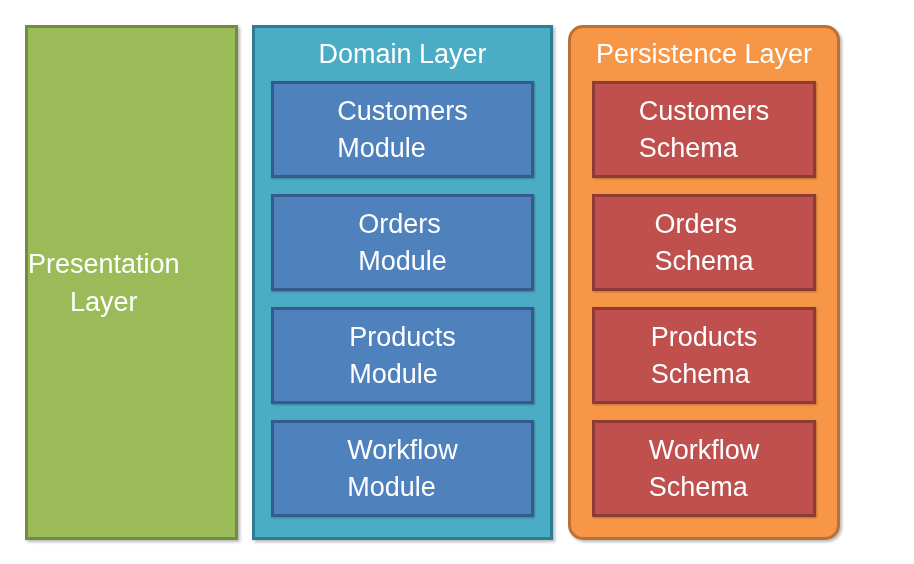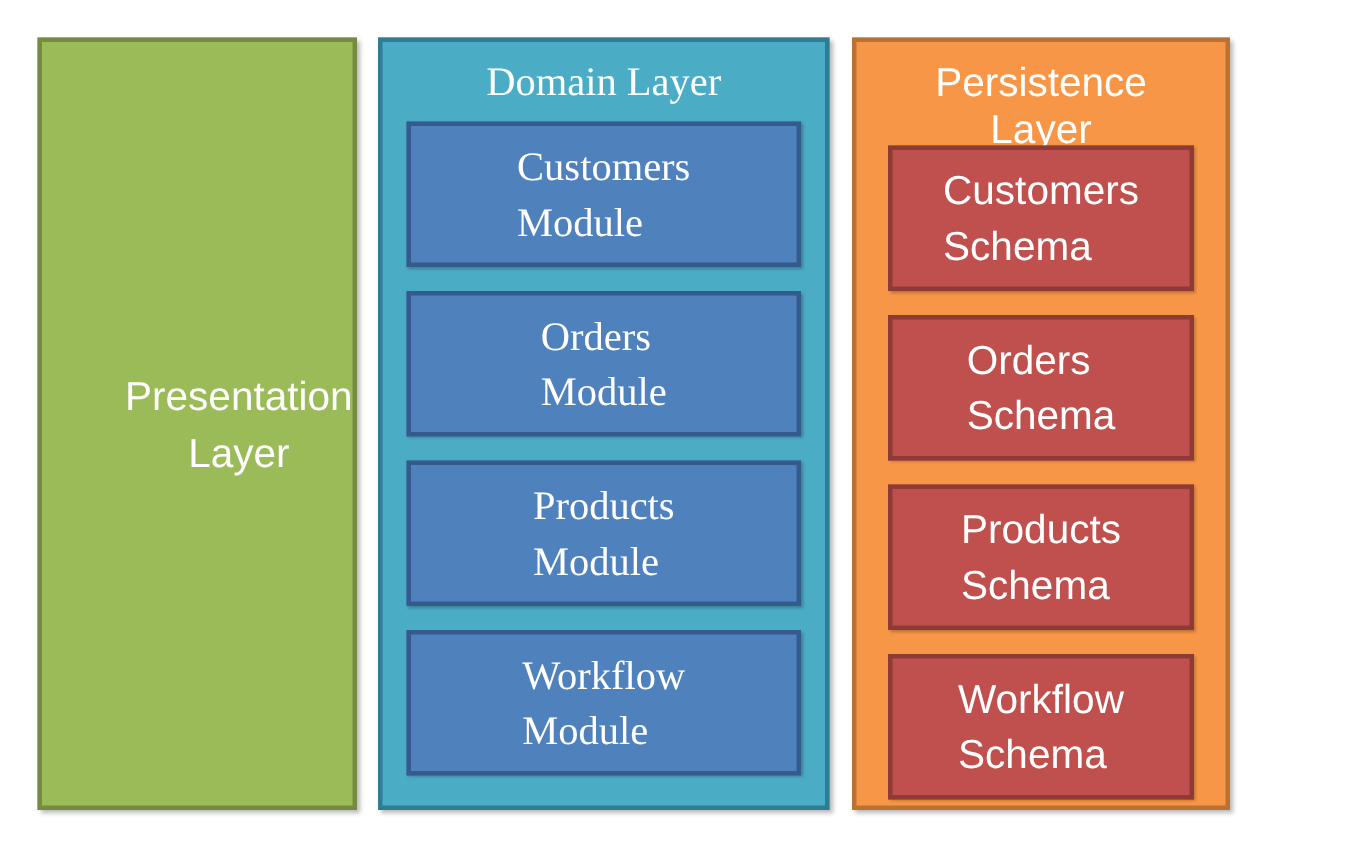--- a/index.html
+++ b/index.html
@@ -28,35 +28,35 @@
     box-shadow: 2px 2px 3px rgba(0,0,0,0.28);
     display: flex;
     flex-direction: column;
   }
   .layer.presentation {
     width: 213px;
     margin-right: 14px;
     background: #9BBB59;
     border-color: #748C42;
     justify-content: center;
-    align-items: flex-end;
+    align-items: flex-start;
   }
   .layer.domain {
     width: 301px;
     margin-right: 15px;
     background: #4BACC6;
     border-color: #2F7D95;
     padding: 0 16px 23px 16px;
-    font-family: Liberation Serif, serif;
   }
   .layer.persistence {
-    width: 252px;
+    width: 272px;
     background: #F79646;
     border-color: #BA7233;
-    padding: 16px 21px 23px 21px;
+    padding: 0 21px 23px 21px;
+    border-radius: 15px;
   }
   .layer-label {
     font-size: 27px;
     line-height: 38px;
     text-align: center;
     white-space: pre-line;
   }
   .layer-title {
     height: 53px;
     flex: 0 0 53px;

